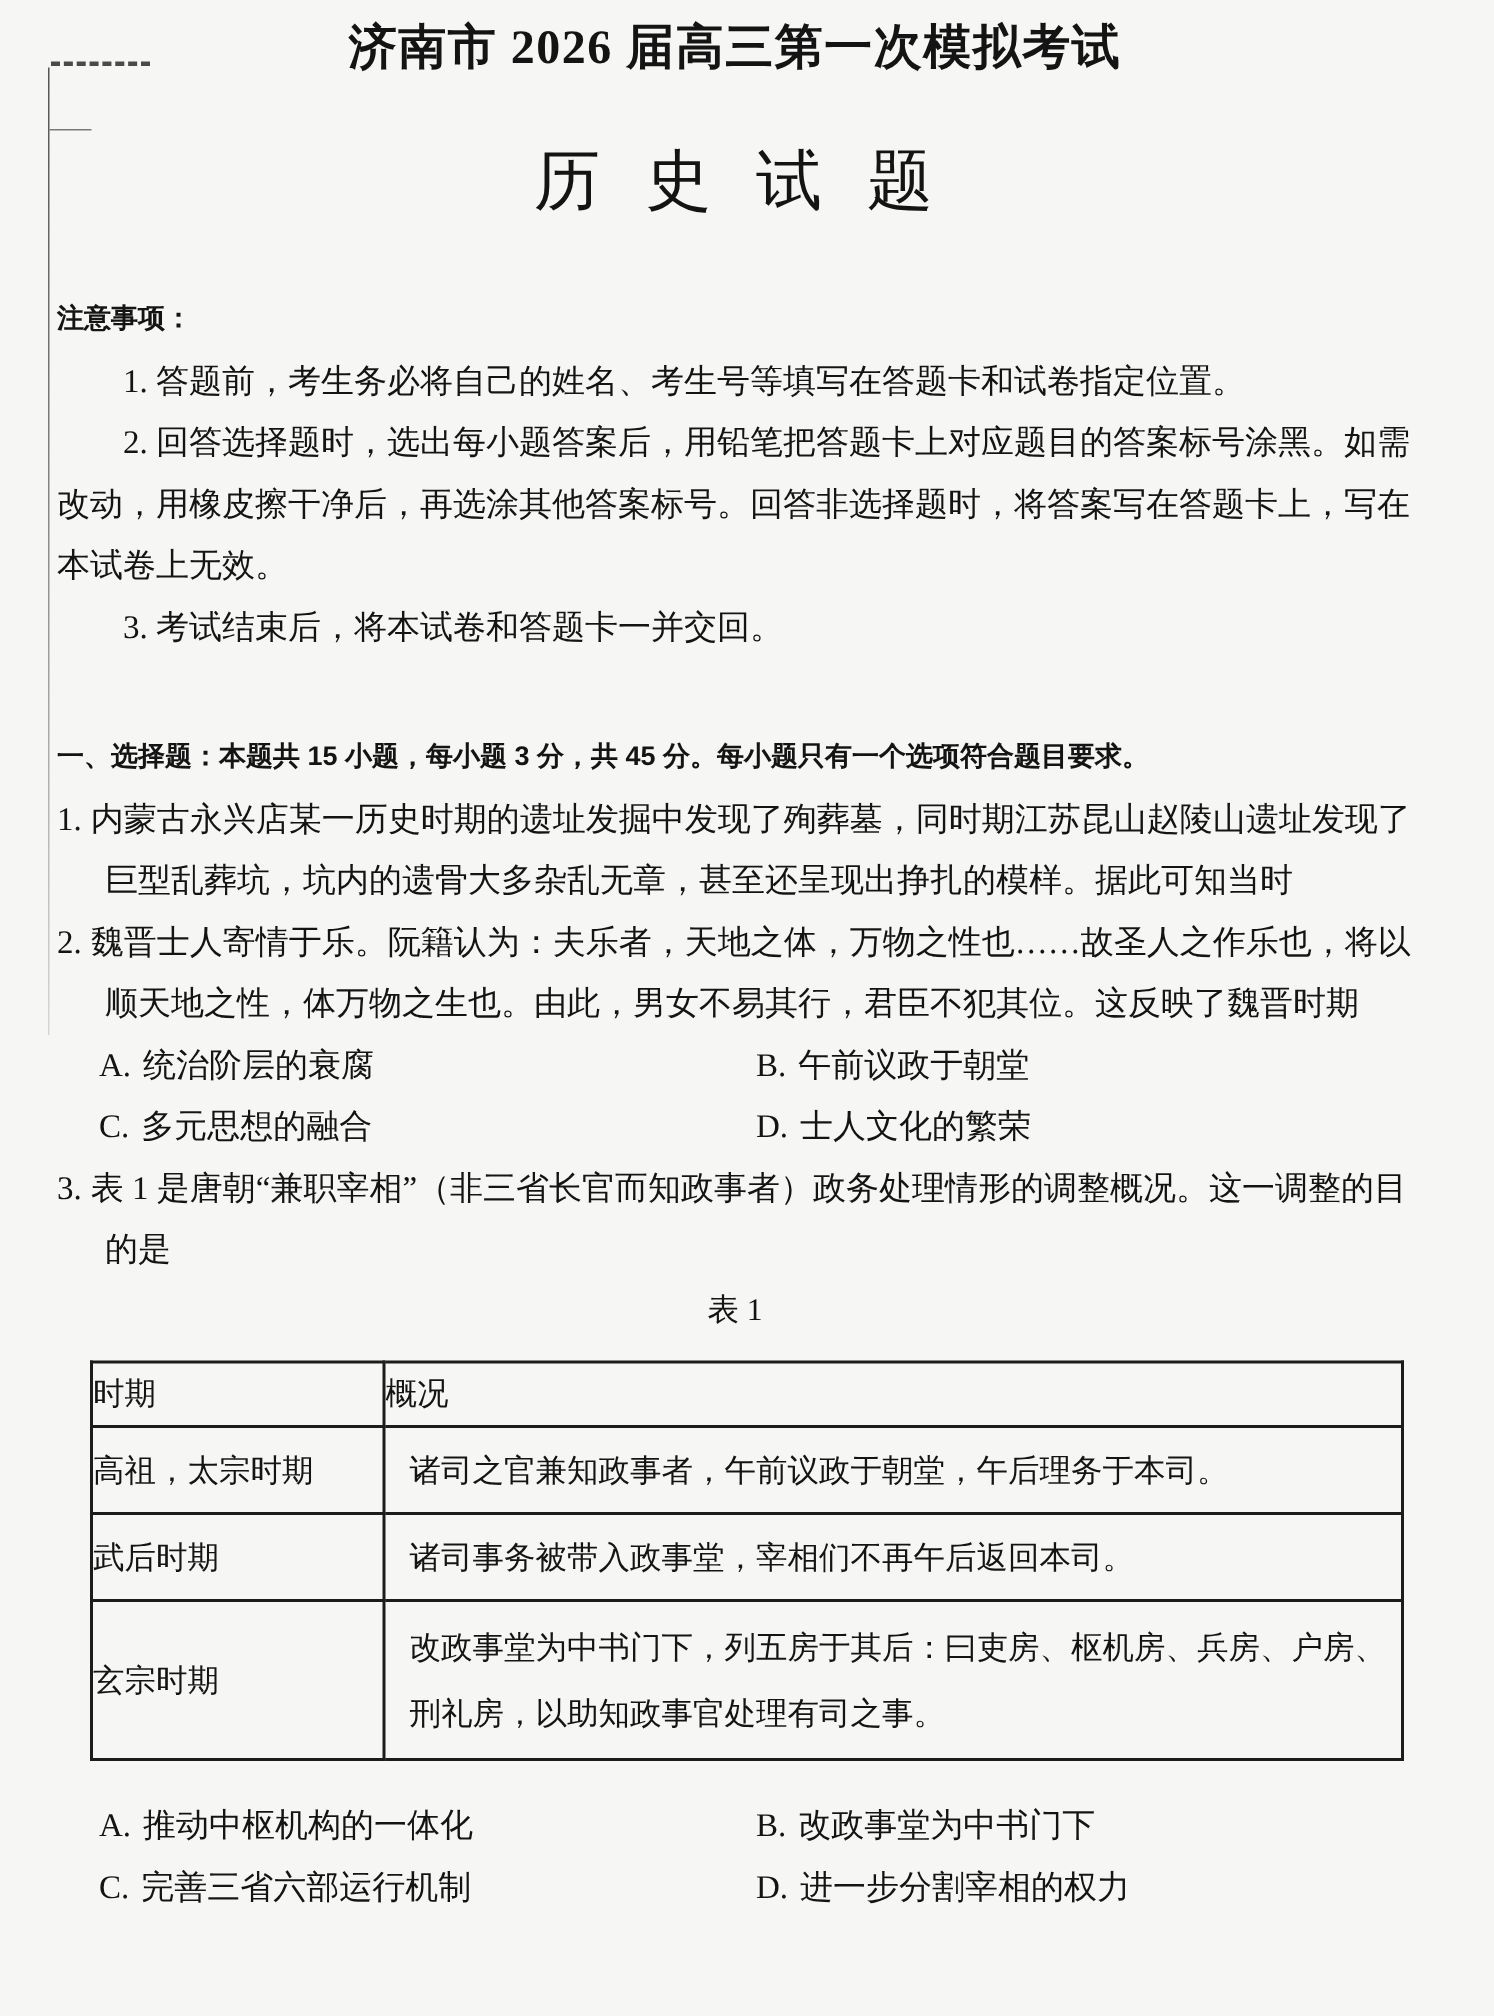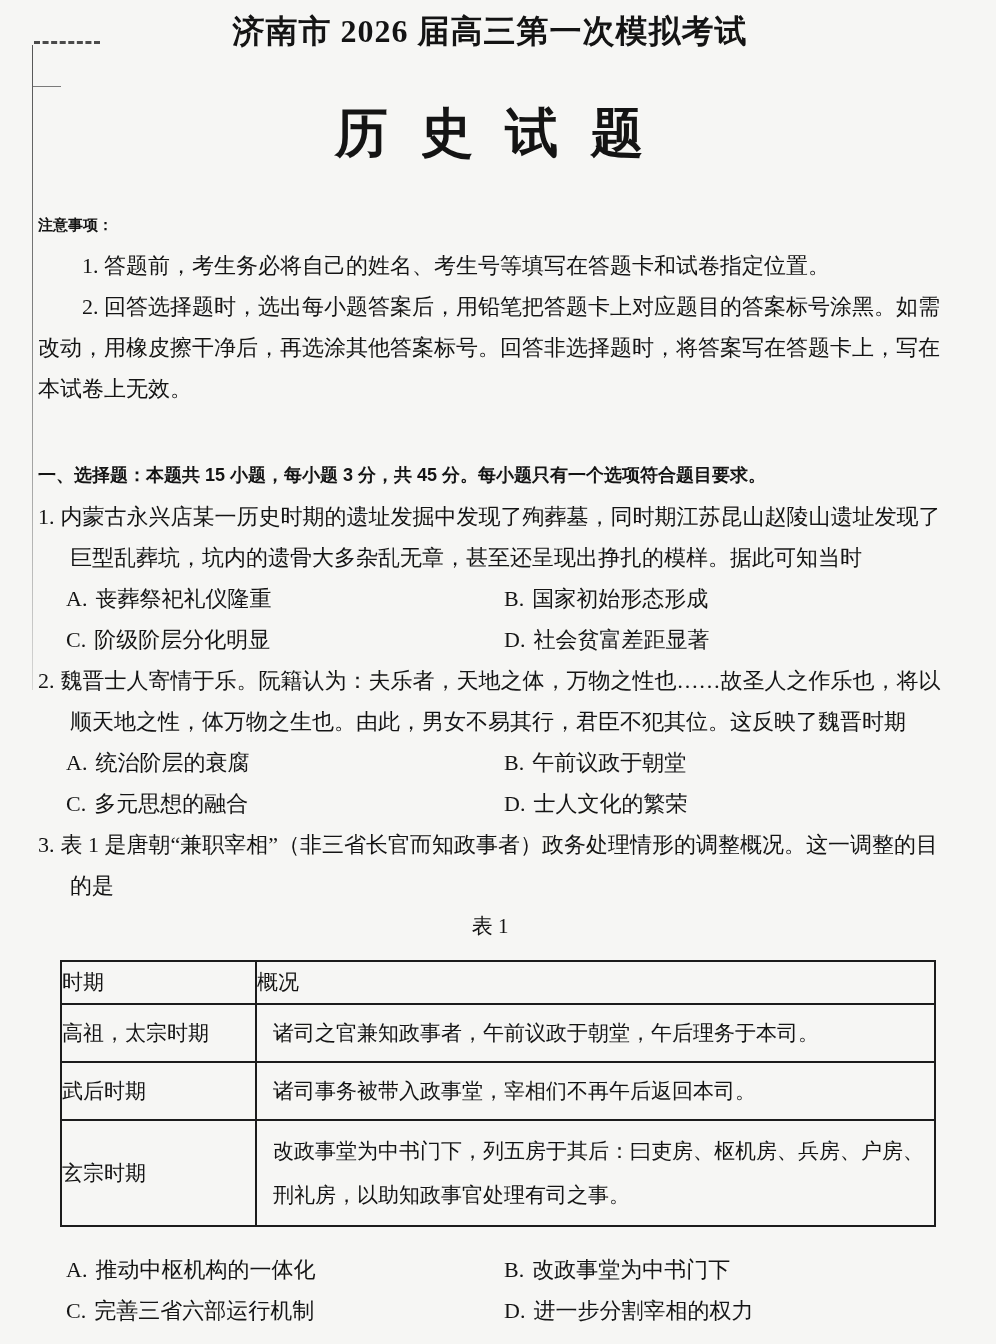--- a/index.html
+++ b/index.html
@@ -12,29 +12,29 @@
     position:relative;
     overflow:hidden;
   }
   .page{padding:6px 54px 0 38px;position:relative;}
 
   .header-title{
     text-align:center;font-size:32px;font-weight:bold;
     margin:2px 0 0;line-height:46px;letter-spacing:1px;
   }
   .subject-title{
-    text-align:center;font-size:53px;font-weight:bold;
-    margin:48px 0 0;line-height:62px;word-spacing:15px;letter-spacing:2px;
+    text-align:center;font-size:44px;font-weight:normal;
+    margin:36px 0 0;line-height:62px;word-spacing:15px;letter-spacing:2px;
   }
 
   .notice{margin-top:40px;line-height:41px;}
   .notice-heading{
     font-weight:bold;
     font-family:"Liberation Sans","DejaVu Sans",sans-serif;
-    font-size:15px;
+    font-size:18px;
   }
   .notice-item{margin:0;text-indent:2em;}
 
   .section-heading{
     font-weight:bold;
     font-family:"Liberation Sans","DejaVu Sans",sans-serif;
     font-size:18px;line-height:41px;
     margin:46px 0 0;
   }
 
@@ -92,32 +92,27 @@
 
 <div class="page">
 
   <h1 class="header-title">济南市 2026 届高三第一次模拟考试</h1>
   <h2 class="subject-title">历 史 试 题</h2>
 
   <div class="notice">
     <div class="notice-heading">注意事项：</div>
     <p class="notice-item">1. 答题前，考生务必将自己的姓名、考生号等填写在答题卡和试卷指定位置。</p>
     <p class="notice-item">2. 回答选择题时，选出每小题答案后，用铅笔把答题卡上对应题目的答案标号涂黑。如需改动，用橡皮擦干净后，再选涂其他答案标号。回答非选择题时，将答案写在答题卡上，写在本试卷上无效。</p>
+    <p class="notice-item">3. 考试结束后，将本试卷和答题卡一并交回。</p>
   </div>
 
   <div class="section-heading">一、选择题：本题共 15 小题，每小题 3 分，共 45 分。每小题只有一个选项符合题目要求。</div>
 
   <div class="question">
     <p class="q-stem"><span class="q-num">1.</span><span>内蒙古永兴店某一历史时期的遗址发掘中发现了殉葬墓，同时期江苏昆山赵陵山遗址发现了巨型乱葬坑，坑内的遗骨大多杂乱无章，甚至还呈现出挣扎的模样。据此可知当时</span></p>
-    <div class="options">
-      <div class="option"><span class="opt-label">A.</span><span>丧葬祭祀礼仪隆重</span></div>
-      <div class="option"><span class="opt-label">B.</span><span>国家初始形态形成</span></div>
-      <div class="option"><span class="opt-label">C.</span><span>阶级阶层分化明显</span></div>
-      <div class="option"><span class="opt-label">D.</span><span>社会贫富差距显著</span></div>
-    </div>
   </div>
 
   <div class="question">
     <p class="q-stem"><span class="q-num">2.</span><span>魏晋士人寄情于乐。阮籍认为：夫乐者，天地之体，万物之性也……故圣人之作乐也，将以顺天地之性，体万物之生也。由此，男女不易其行，君臣不犯其位。这反映了魏晋时期</span></p>
     <div class="options">
       <div class="option"><span class="opt-label">A.</span><span>统治阶层的衰腐</span></div>
       <div class="option"><span class="opt-label">B.</span><span>午前议政于朝堂</span></div>
       <div class="option"><span class="opt-label">C.</span><span>多元思想的融合</span></div>
       <div class="option"><span class="opt-label">D.</span><span>士人文化的繁荣</span></div>
     </div>

